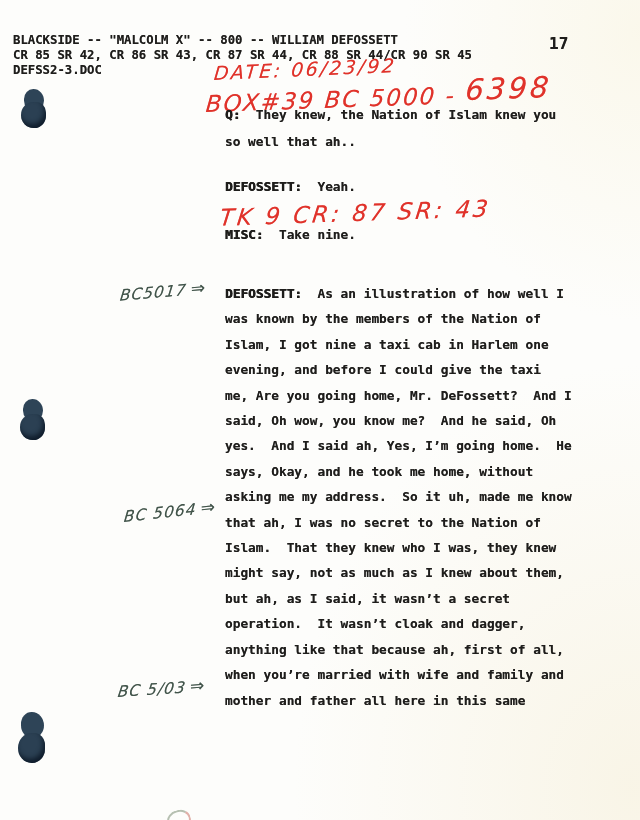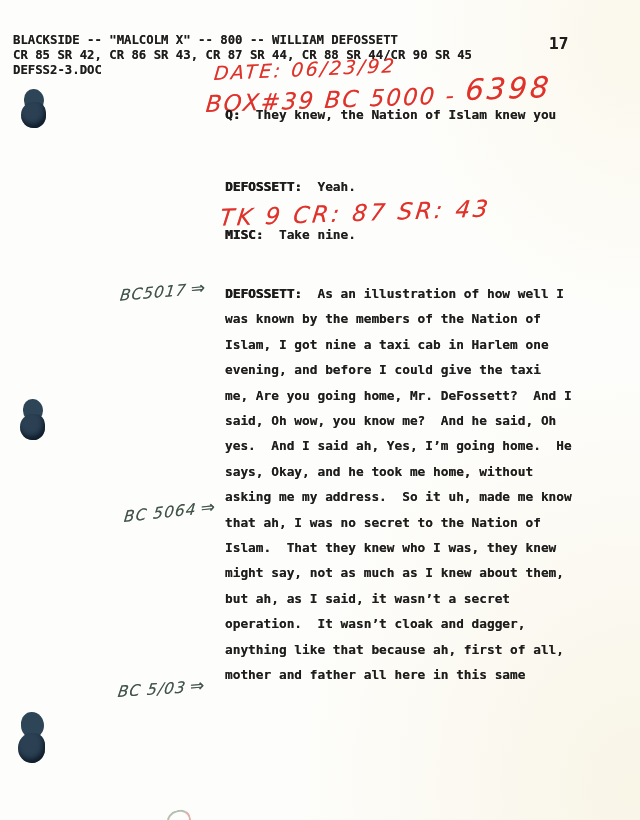--- a/index.html
+++ b/index.html
@@ -78,20 +78,21 @@
   </div>
 
   <div class="typed page-number">17</div>
 
   <div class="hand hand-red hw-date">DATE: 06/23/92</div>
 
   <div class="hand hand-red hw-box"><span>BOX#39  BC 5000 - </span><span class="big">6398</span></div>
 
   <div class="typed q-block">
       <div class="tline"><span class="spk">Q:</span><span>  They knew, the Nation of Islam knew you</span></div>
+      <div class="tline"><span>so well that ah..</span></div>
     </div>
 
   <div class="typed yeah-block">
       <div class="tline"><span class="spk">DEFOSSETT:</span><span>  Yeah.</span></div>
     </div>
 
   <div class="hand hand-red hw-take">TK 9  CR: 87  SR: 43</div>
 
   <div class="typed misc-block">
       <div class="tline"><span class="spk">MISC:</span><span>  Take nine.</span></div>
@@ -112,20 +113,21 @@
       <div class="tline"><span>said, Oh wow, you know me?  And he said, Oh</span></div>
       <div class="tline"><span>yes.  And I said ah, Yes, I’m going home.  He</span></div>
       <div class="tline"><span>says, Okay, and he took me home, without</span></div>
       <div class="tline"><span>asking me my address.  So it uh, made me know</span></div>
       <div class="tline"><span>that ah, I was no secret to the Nation of</span></div>
       <div class="tline"><span>Islam.  That they knew who I was, they knew</span></div>
       <div class="tline"><span>might say, not as much as I knew about them,</span></div>
       <div class="tline"><span>but ah, as I said, it wasn’t a secret</span></div>
       <div class="tline"><span>operation.  It wasn’t cloak and dagger,</span></div>
       <div class="tline"><span>anything like that because ah, first of all,</span></div>
+      <div class="tline"><span>when you’re married with wife and family and</span></div>
       <div class="tline"><span>mother and father all here in this same</span></div>
     </div>
 
   <div class="blot blot-1"></div>
   <div class="blot blot-2"></div>
   <div class="blot blot-3"></div>
 
   <div class="bottom-mark"></div>
 
 </div>

